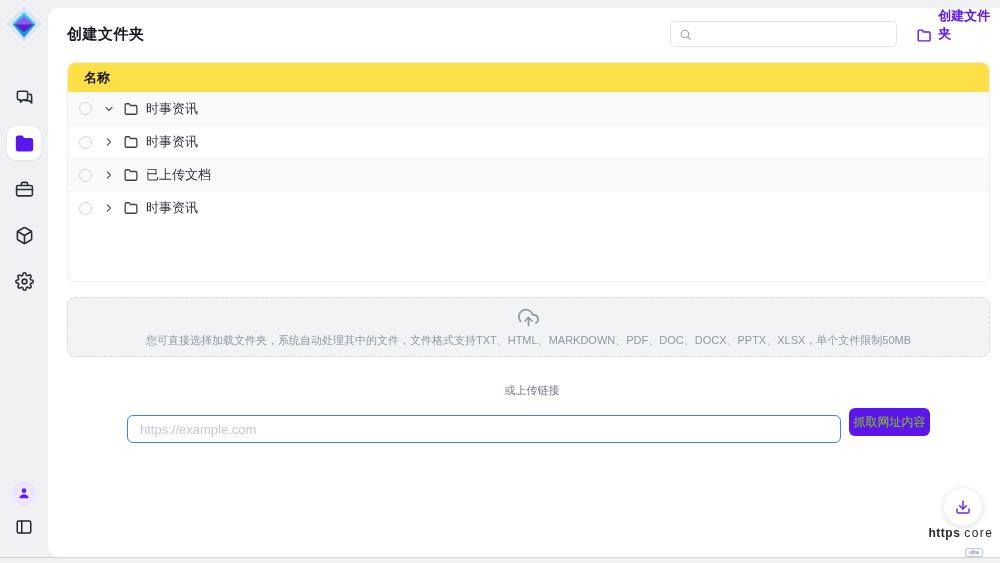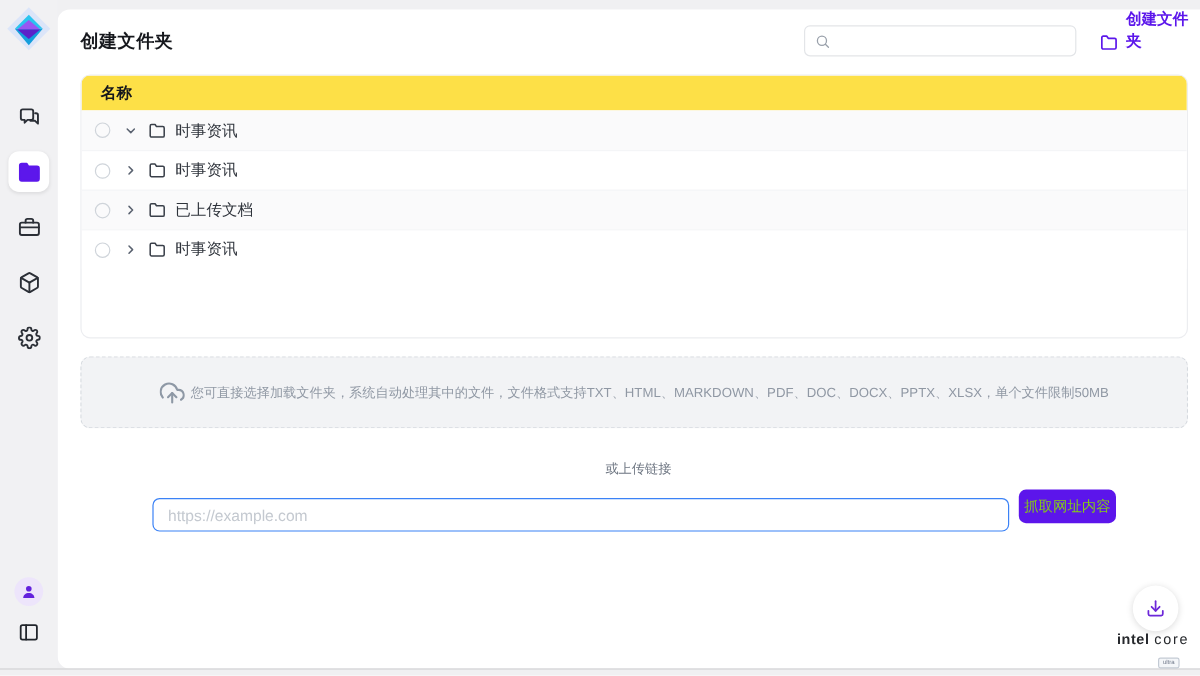--- a/index.html
+++ b/index.html
@@ -45,21 +45,21 @@
   .frow + .frow { border-top:1px solid #F4F5F7; }
   .row-check { width:13px; height:13px; border:1px solid #CFD4DA; border-radius:50%; flex:none; cursor:pointer; }
   .row-chevron { margin-left:6px; width:22px; color:#5A6270; display:flex; justify-content:center; cursor:pointer; }
   .row-chevron svg { width:12px; height:12px; }
   .row-folder { margin-left:4px; color:#3A404A; display:flex; }
   .row-folder svg { width:14px; height:14px; }
   .row-name { margin-left:8px; font-size:13px; color:#2E333B; }
 
   
   .dropzone { position:absolute; left:19px; top:289px; width:923px; height:60px; background:#F2F3F5;
-              border:1px dashed #D6DADF; border-radius:8px; display:flex; flex-direction:row; align-items:center;
+              border:1px dashed #D6DADF; border-radius:8px; display:flex; flex-direction:column; align-items:center;
               justify-content:center; gap:5px; cursor:pointer; }
   .dropzone svg { width:21px; height:21px; color:#8E98A5; }
   .drop-hint { font-size:11px; color:#9098A4; }
 
   .or-divider { position:absolute; left:0; top:375px; width:100%; text-align:center; font-size:11px; color:#6E7682;padding-left:16px; }
 
   .url-input { position:absolute; left:79px; top:407px; width:714px; height:28px; border:1px solid #3b82f6; border-radius:6px;
                padding:0 12px; font-size:13px; color:#333; outline:none; }
   .url-input::placeholder { color:#C4C9D0; }
   .fetch-btn { position:absolute; left:801px; top:400px; width:81px; height:28px; background:#5C15EB; color:#84cc16;
@@ -241,19 +241,19 @@
 <div class="fab">
   <svg viewBox="0 0 24 24" fill="none" stroke="currentColor" stroke-width="2.2" stroke-linecap="round" stroke-linejoin="round">
     <path d="M21 15v4a2 2 0 0 1-2 2H5a2 2 0 0 1-2-2v-4"></path>
     <polyline points="7 10 12 15 17 10"></polyline>
     <line x1="12" y1="3" x2="12" y2="15"></line>
   </svg>
 </div>
 
 <div class="intel-badge">
   <div class="intel-line">
-    <span class="intel-word">intel</span>
+    <span class="intel-word">https</span>
     <span class="core-word">core</span>
   </div>
   <span class="intel-sub">ultra</span>
 </div>
 
 <div class="bottom-line"></div>
 
 </body></html>

